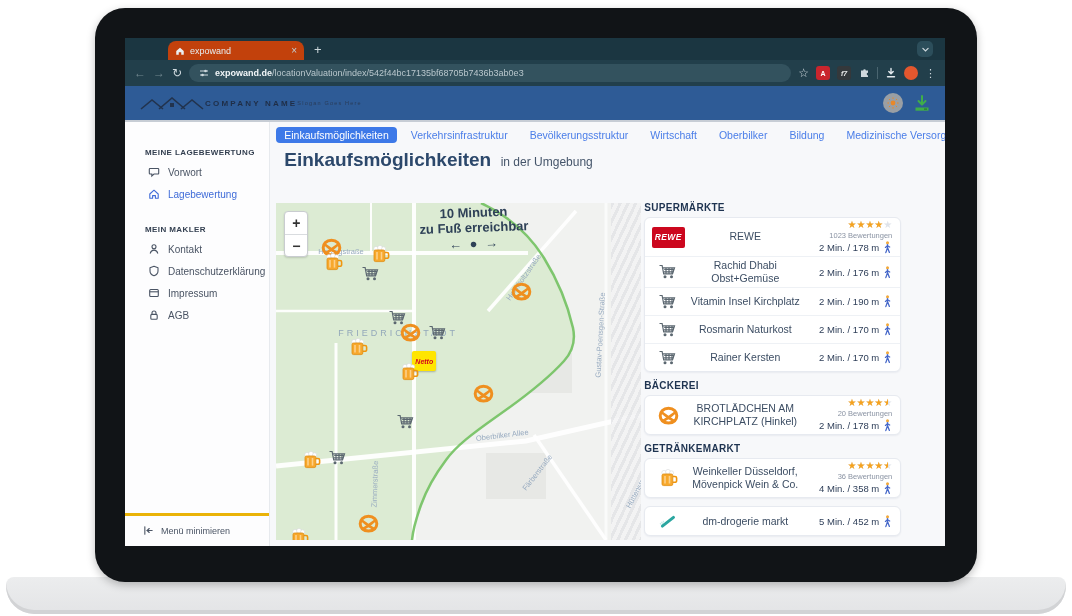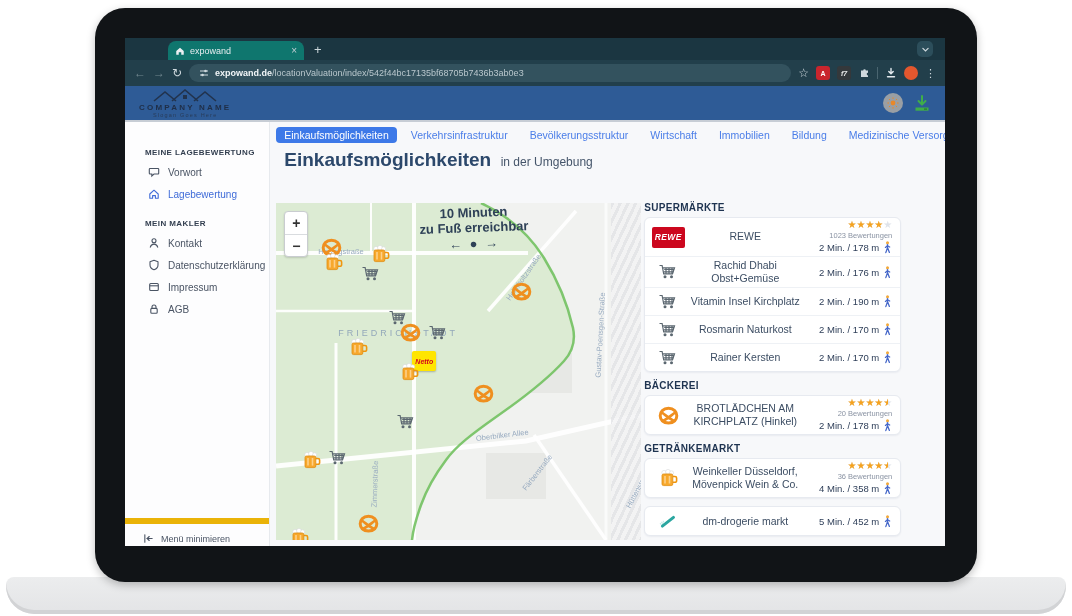--- a/index.html
+++ b/index.html
@@ -9,55 +9,55 @@
   
   .laptop-base { position:absolute; left:6px; right:6px; top:577px; height:37px;
     background:linear-gradient(#ecedee,#e3e4e6); border-radius:8px 8px 28px 28px;
     box-shadow:inset 0 -4px 0 #d2d3d5; }
   .laptop-bezel { position:absolute; left:95px; top:8px; width:882px; height:574px;
     background:#111417; border-radius:30px; box-shadow:0 3px 8px rgba(0,0,0,.25); }
   .screen { position:absolute; left:125px; top:38px; width:820px; height:508px; background:#f7f8fa; overflow:hidden; }
 
   
   .tabstrip { height:22px; background:#1b3641; display:flex; align-items:flex-end; padding-left:43px; position:relative; }
-  .tab { width:136px; height:19px; background:#0f766e; border-radius:8px 8px 0 0; display:flex; align-items:center; gap:5px; padding:0 7px; color:#e6edf0; font-size:9px; }
+  .tab { width:136px; height:19px; background:#c2410c; border-radius:8px 8px 0 0; display:flex; align-items:center; gap:5px; padding:0 7px; color:#e6edf0; font-size:9px; }
   .tab .t-title { flex:1; white-space:nowrap; overflow:hidden; }
   .tab .t-close { font-size:10px; color:#c2ced3; }
   .favicon-home { width:10px; height:10px; }
   .newtab { color:#cdd8dc; font-size:13px; margin:0 0 3px 10px; }
   .tab-caret { position:absolute; right:12px; top:3px; width:16px; height:16px; border-radius:5px; background:#2c4e5b; display:grid; place-items:center; }
   .toolbar { height:26px; background:#223f4b; display:flex; align-items:center; gap:7px; padding:0 9px; color:#cfd9de; }
   .nav-ic { font-size:12px; line-height:1; }
   .dim { color:#71878f; }
   .urlbar { flex:1; height:18px; background:#33525e; border-radius:9px; display:flex; align-items:center; gap:6px; padding:0 10px; font-size:9px; color:#dce4e8; overflow:hidden; white-space:nowrap; }
   .urlbar b { font-weight:700; color:#f2f6f8; }
   .urlbar .path { color:#b9c7cd; }
   .ext-pdf { width:14px; height:14px; border-radius:3px; background:#c9252d; color:#fff; font-size:7px; font-weight:700; display:grid; place-items:center; }
   .ext-f7 { width:14px; height:14px; border-radius:3px; background:#34383b; color:#e8e8e8; font-size:7px; font-style:italic; font-weight:700; display:grid; place-items:center; }
   .tb-divider { width:1px; height:12px; background:#4a6570; }
   .avatar { width:14px; height:14px; border-radius:50%; background:#e4572e; }
   .kebab { font-size:11px; color:#cfd9de; }
 
   
   .appheader { height:36px; background:#2e5b96; border-bottom:2px solid #c7cdd5; display:flex; align-items:center; padding:0 14px; }
-  .logo-block { display:flex; flex-direction:column; align-items:center; color:#1f2e47; }
+  .logo-block { display:flex; flex-direction:row; align-items:center; color:#1f2e47; }
   .logo-company { font-size:8px; font-weight:700; letter-spacing:2.2px; margin-top:1px; }
   .logo-slogan { font-size:5.5px; letter-spacing:1.2px; color:#293c59; }
   .hdr-right { margin-left:auto; display:flex; align-items:center; gap:10px; }
   .hdr-sun { width:20px; height:20px; border-radius:50%; background:#9a9fa4; display:grid; place-items:center; }
 
   
   .content { position:relative; height:424px; display:flex; background:#f7f8fa; }
   .sidebar { width:164px; background:#fdfdfe; border-right:1px solid #e7eaee; position:relative; padding-top:26px; }
-  .side-sec + .side-sec { margin-top:14px; }
+  .side-sec + .side-sec { margin-top:20px; }
   .side-sec-title { font-size:8px; font-weight:700; color:#333f50; letter-spacing:.4px; padding:0 0 4px 20px; }
   .side-item { display:flex; align-items:center; gap:8px; padding:5px 4px 5px 23px; font-size:10px; color:#4a5464; cursor:pointer; }
   .side-item .s-icon { width:12px; height:12px; display:inline-flex; }
   .side-item.active { color:#3f6bd8; }
-  .side-bottom { position:absolute; bottom:0; left:0; right:0; border-top:6px solid #eab308; padding:9px 0 2px 18px; font-size:9px; color:#4a5464; display:flex; align-items:center; gap:7px; cursor:pointer; }
+  .side-bottom { position:absolute; bottom:0; left:0; right:0; border-top:3px solid #eab308; padding:9px 0 10px 18px; font-size:9px; color:#4a5464; display:flex; align-items:center; gap:7px; cursor:pointer; }
 
   .main { flex:1; position:relative; padding:5px 0 0 4px; }
   .navtabs-row { display:flex; gap:6px; padding-left:2px; margin-bottom:2px; }
   .navtab { font-size:10.5px; color:#4a7de8; padding:2px 8px; border-radius:4px; white-space:nowrap; cursor:pointer; }
   .navtab.active { background:#3d79e8; color:#fff; }
   .page-title-row { margin:6px 0 0 10px; }
   .page-title { font-size:19px; font-weight:700; color:#2c486b; }
   .page-subtitle { font-size:12px; color:#45556a; margin-left:5px; }
 
   
@@ -264,21 +264,21 @@
         </div>
       </div>
 
       <div class="main">
         <div>
             <div class="navtabs-row">
               <span class="navtab active">Einkaufsmöglichkeiten</span>
               <span class="navtab">Verkehrsinfrastruktur</span>
               <span class="navtab">Bevölkerungsstruktur</span>
               <span class="navtab">Wirtschaft</span>
-              <span class="navtab">Immobilien</span>
+              <span class="navtab">Oberbilker</span>
               <span class="navtab">Bildung</span>
               <span class="navtab">Medizinische Versorgung</span>
             </div>
           </div>
         <div class="page-title-row">
           <span class="page-title">Einkaufsmöglichkeiten</span>
           <span class="page-subtitle">in der Umgebung</span>
         </div>
 
         <div class="map">

